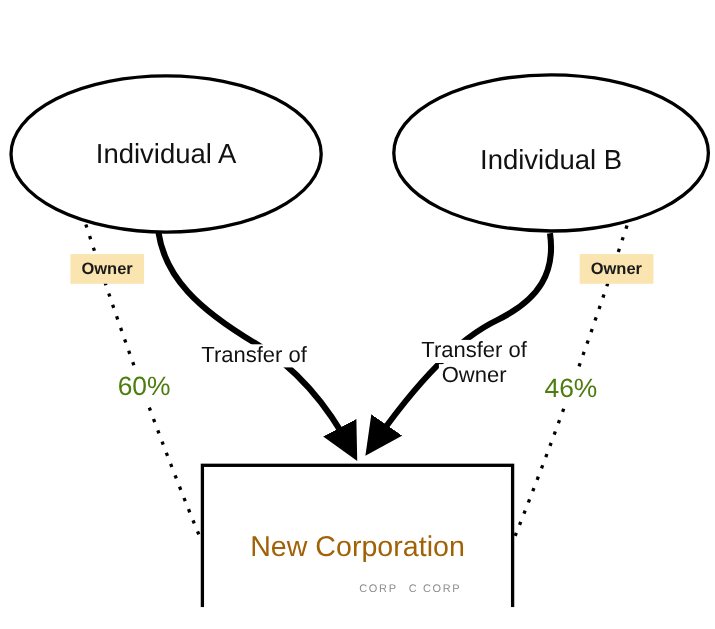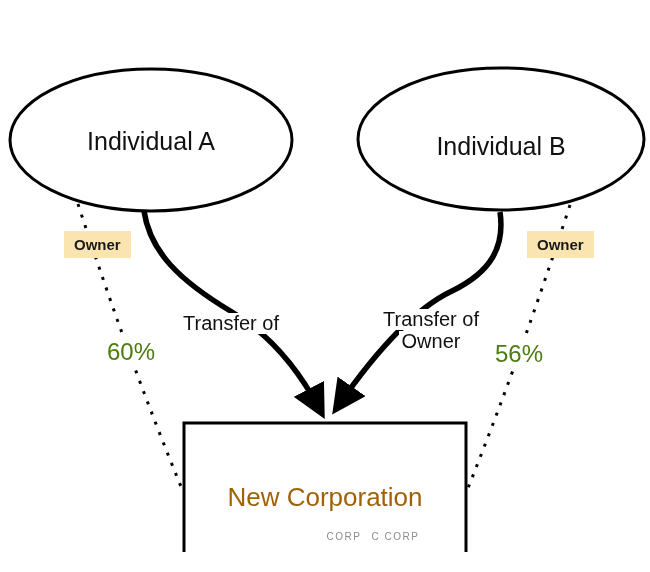--- a/index.html
+++ b/index.html
@@ -115,21 +115,21 @@
   <div class="abs node-label" style="left:151px; top:141px;">Individual A</div>
 
   <div class="abs node-label" style="left:501px; top:146px;">Individual B</div>
 
   <div class="abs owner-badge" style="left: 64px; top: 231px; background: rgb(250, 228, 176);">Owner</div>
 
   <div class="abs owner-badge" style="left: 527px; top: 231px; background: rgb(250, 228, 176);">Owner</div>
 
   <div class="abs percent-label" style="left:131px; top:338px;">60%</div>
 
-  <div class="abs percent-label" style="left:519px; top:340px;">56%</div>
+  <div class="abs percent-label" style="left:519px; top:340px;">46%</div>
 
   <div class="abs transfer-label" style="left:231px; top:289px;">
     <div><span class="tline">Transfer of</span></div>
   </div>
 
   <div class="abs transfer-label" style="left:431px; top:285px;">
     <div><span class="tline">Transfer of</span></div>
     <div><span class="tline">Owner</span></div>
   </div>
 

